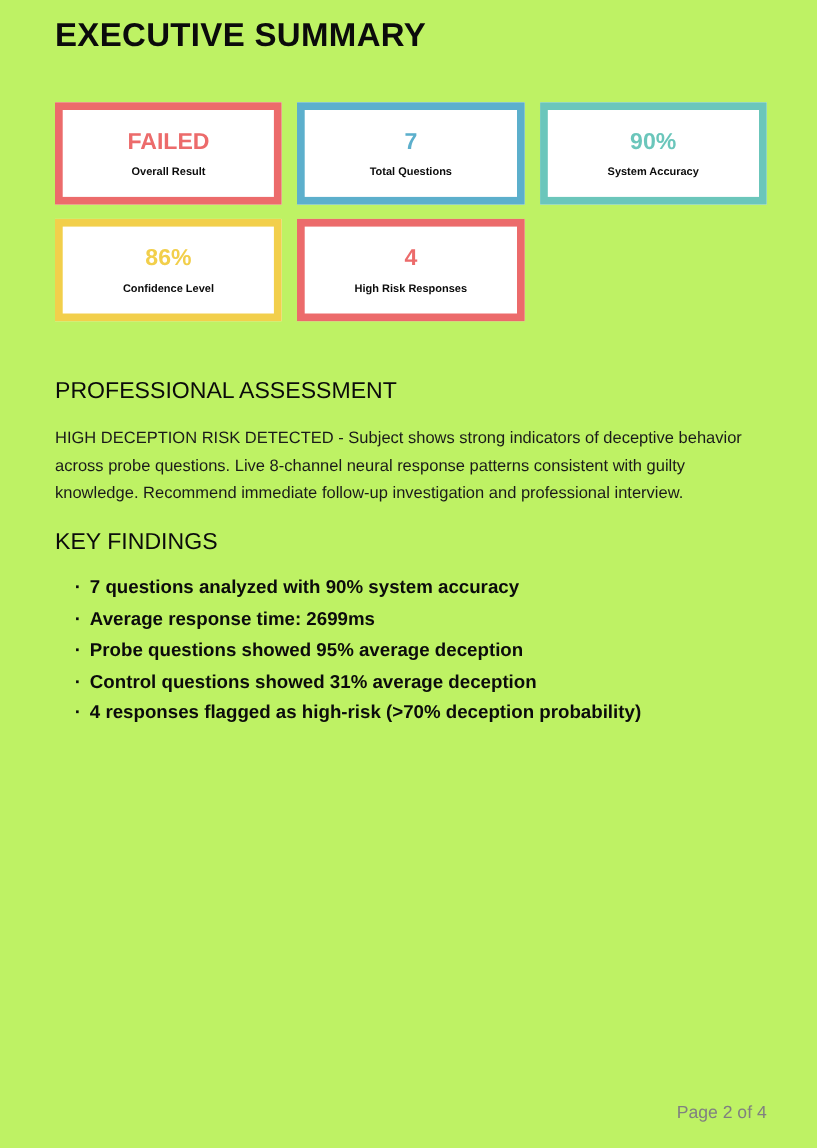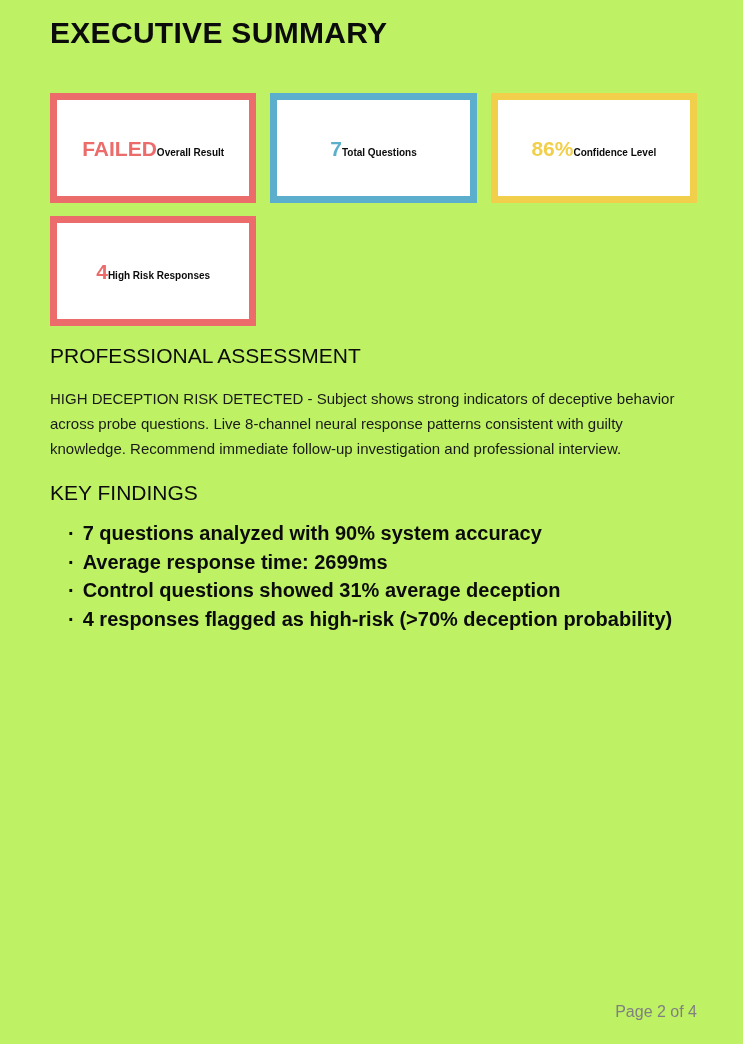--- a/index.html
+++ b/index.html
@@ -31,26 +31,26 @@
     position: absolute;
     left: 50px;
     top: 93px;
     width: 647px;
     display: grid;
     grid-template-columns: repeat(3, 1fr);
     column-gap: 14px;
     row-gap: 13px;
   }
   .card {
-    height: 110px;
+    height: 93px;
     box-sizing: border-box;
     border: 7px solid #cccccc;
     background: #ffffff;
     display: flex;
-    flex-direction: row;
+    flex-direction: column;
     align-items: center;
     justify-content: center;
     text-align: center;
     padding-top: 2px;
   }
   .card .value {
     font-size: 21px;
     line-height: 24px;
     font-weight: bold;
   }
@@ -88,21 +88,21 @@
     font-weight: normal;
     color: #1a1a1a;
   }
 
   .findings-list {
     list-style: none;
     margin: 19px 0 0 0;
     padding: 0 0 0 18px;
   }
   .findings-list li {
-    font-size: 20px;
+    font-size: 17px;
     line-height: 19px;
     font-weight: bold;
     color: #0b0b0b;
     margin-bottom: 9.5px;
   }
   .findings-list li .bullet-dot {
     display: inline-block;
     margin-right: 8px;
     font-weight: bold;
   }
@@ -130,20 +130,24 @@
       <div class="value">FAILED</div>
       <div class="label">Overall Result</div>
     </div>
 
 
     <div class="card accent-blue">
       <div class="value">7</div>
       <div class="label">Total Questions</div>
     </div>
 
+    <div class="card accent-teal">
+      <div class="value">90%</div>
+      <div class="label">System Accuracy</div>
+    </div>
 
     <div class="card accent-yellow">
       <div class="value">86%</div>
       <div class="label">Confidence Level</div>
     </div>
 
     <div class="card accent-red">
       <div class="value">4</div>
       <div class="label">High Risk Responses</div>
     </div>
@@ -153,20 +157,21 @@
   <div class="section section-assessment">
     <h2 class="section-heading">PROFESSIONAL ASSESSMENT</h2>
     <p class="assessment-body">HIGH DECEPTION RISK DETECTED - Subject shows strong indicators of deceptive behavior across probe questions. Live 8-channel neural response patterns consistent with guilty knowledge. Recommend immediate follow-up investigation and professional interview.</p>
   </div>
 
   <div class="section section-findings">
     <h2 class="section-heading">KEY FINDINGS</h2>
     <ul class="findings-list">
       <li><span class="bullet-dot">·</span><span>7 questions analyzed with 90% system accuracy</span></li>
       <li><span class="bullet-dot">·</span><span>Average response time: 2699ms</span></li>
+      <li><span class="bullet-dot">·</span><span>Probe questions showed 95% average deception</span></li>
       <li><span class="bullet-dot">·</span><span>Control questions showed 31% average deception</span></li>
       <li><span class="bullet-dot">·</span><span>4 responses flagged as high-risk (&gt;70% deception probability)</span></li>
     </ul>
   </div>
 
   <div class="page-footer">Page 2 of 4</div>
 
 </div>
 
 </body></html>

